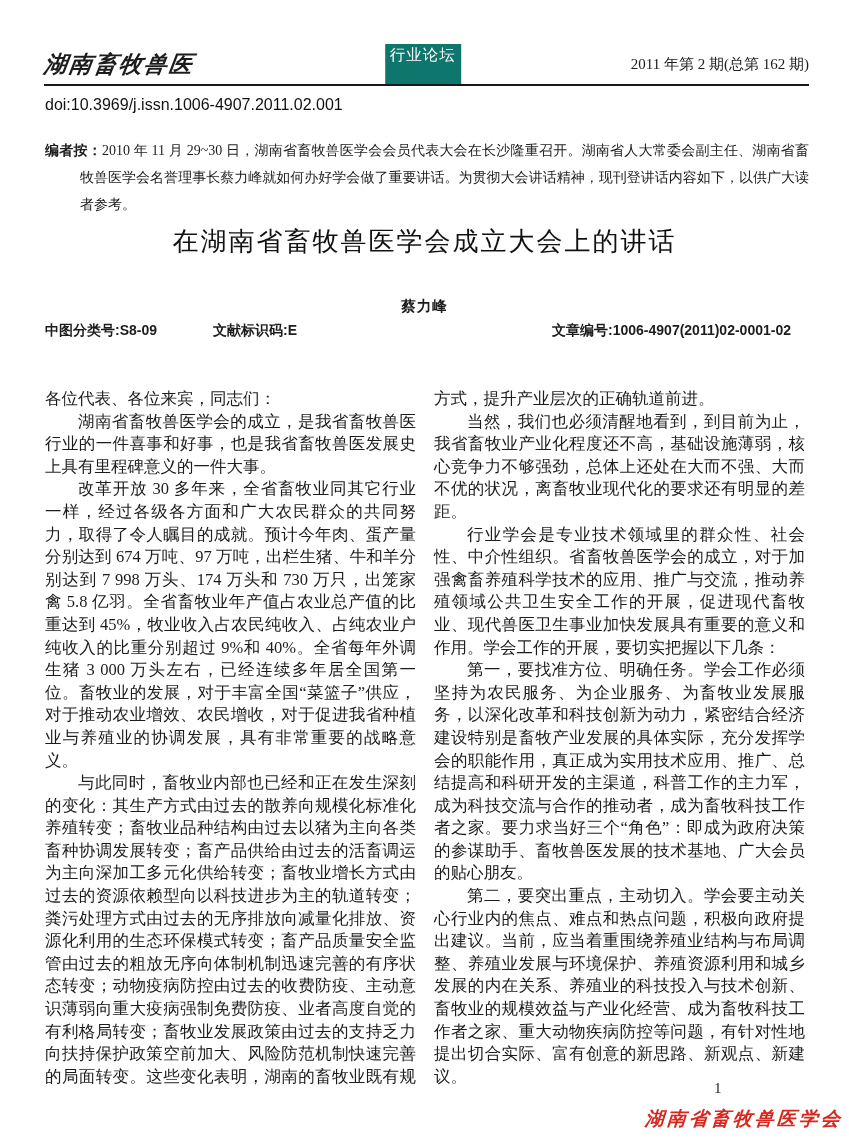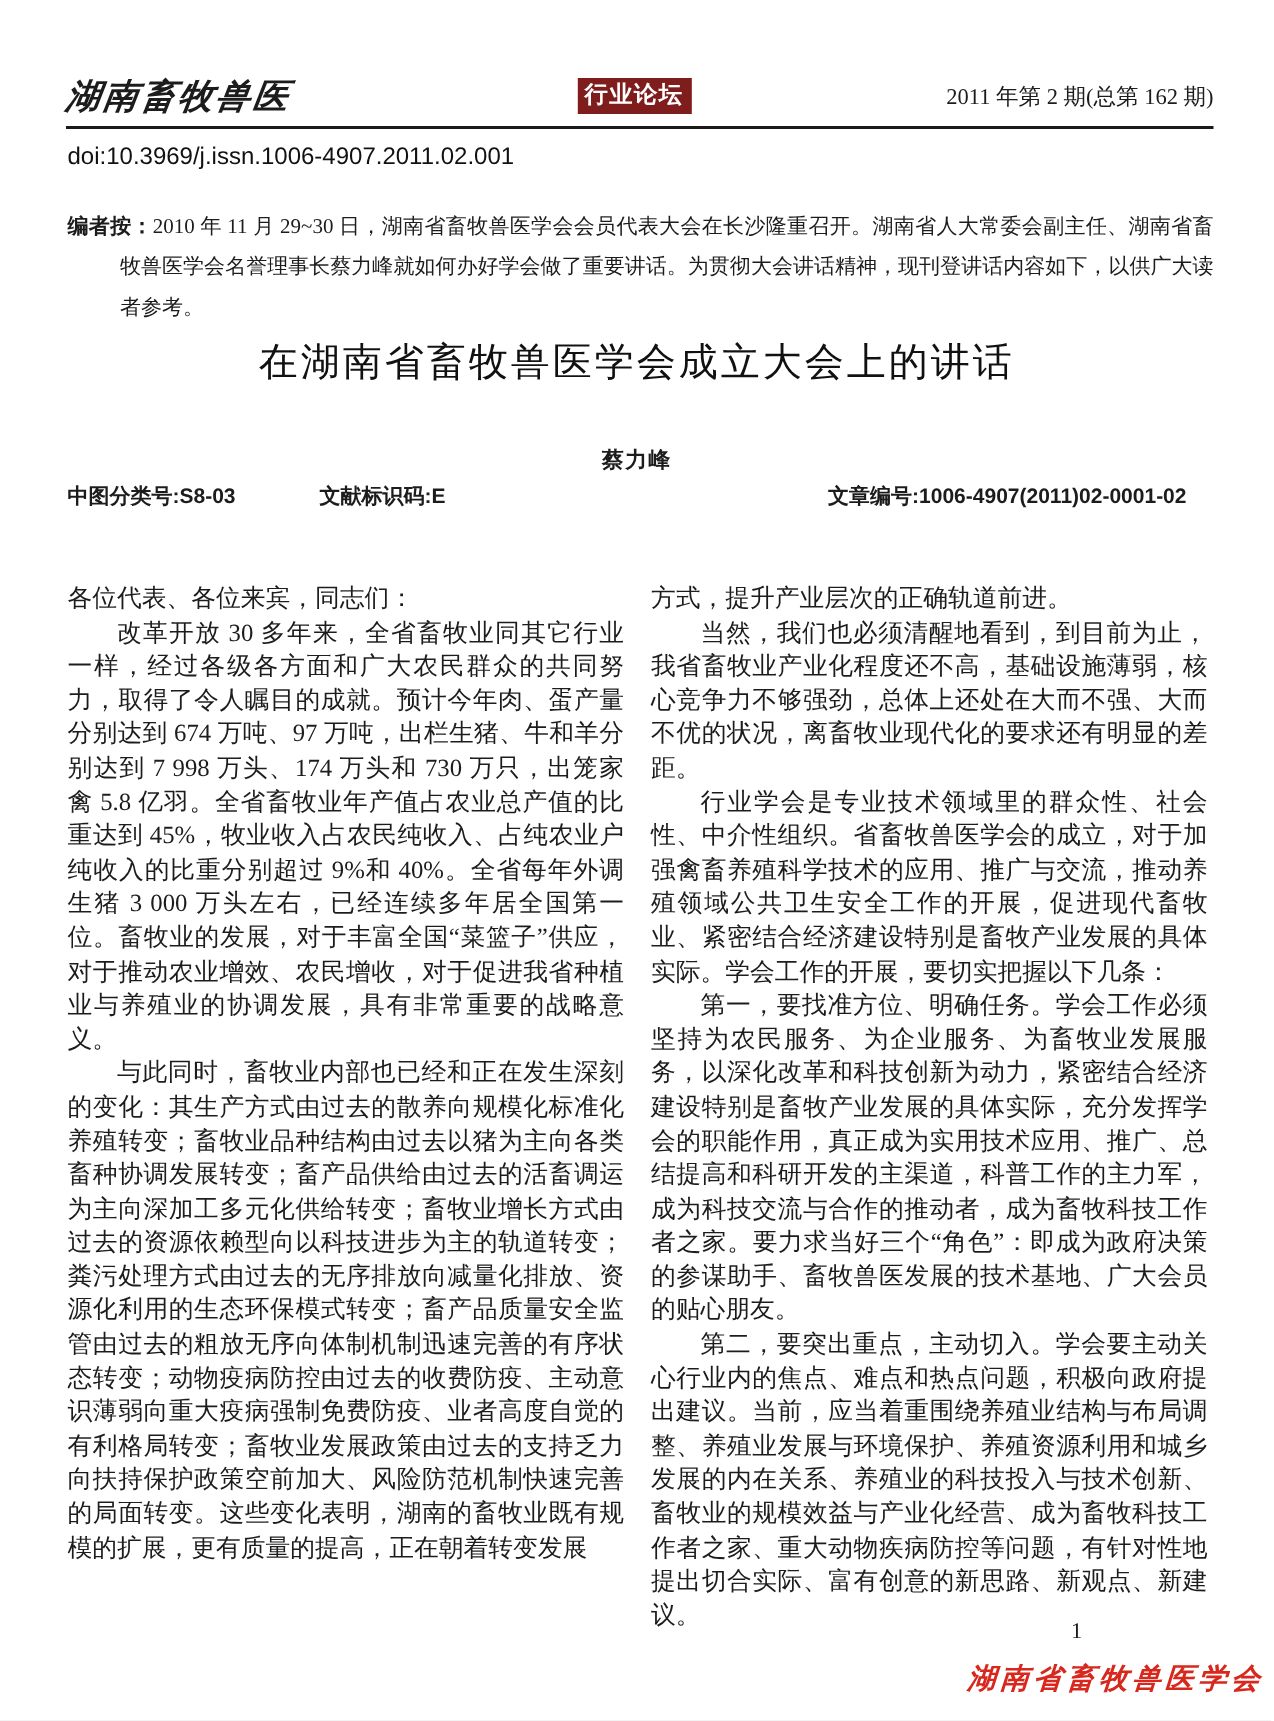--- a/index.html
+++ b/index.html
@@ -20,24 +20,24 @@
     display: flex; align-items: center;
   }
   .logo {
     font-family: "DejaVu Serif", serif;
     font-style: italic; font-weight: bold;
     font-size: 23px; letter-spacing: 2px;
     transform: skewX(-8deg);
   }
   .forum-box {
     position: absolute; left: 50%; transform: translateX(-55%);
-    background: #7f1d1d; color: #ffffff;
+    background: #0f766e; color: #ffffff;
     font-family: "Liberation Sans", sans-serif;
-    font-weight: bold; font-size: 15.5px;
-    padding: 1px 5px 2px; letter-spacing: 1px;
+    font-weight: normal; font-size: 15.5px;
+    padding: 1px 5px 18px; letter-spacing: 1px;
   }
   .issue { margin-left: auto; font-size: 15px; }
   
   .doi {
     position: absolute; left: 45px; top: 96px;
     font-family: "Liberation Sans", sans-serif; font-size: 16px; color: #111;
   }
   .note {
     position: absolute; left: 45px; right: 40px; top: 137px;
     font-size: 14px; line-height: 27px; text-align: justify;
@@ -107,35 +107,36 @@
 
   <div class="note">
     <span class="note-label">编者按：</span><span>2010 年 11 月 29~30 日，湖南省畜牧兽医学会会员代表大会在长沙隆重召开。湖南省人大常委会副主任、湖南省畜牧兽医学会名誉理事长蔡力峰就如何办好学会做了重要讲话。为贯彻大会讲话精神，现刊登讲话内容如下，以供广大读者参考。</span>
   </div>
 
   <h1 class="title">在湖南省畜牧兽医学会成立大会上的讲话</h1>
 
   <div class="author">蔡力峰</div>
 
   <div class="meta">
-    <span class="meta-clc">中图分类号:S8-03</span>
+    <span class="meta-clc">中图分类号:S8-09</span>
     <span class="meta-doc">文献标识码:E</span>
     <span class="meta-id">文章编号:1006-4907(2011)02-0001-02</span>
   </div>
 
   <div class="body">
     <div class="col">
       <p>各位代表、各位来宾，同志们：</p>
+      <p>湖南省畜牧兽医学会的成立，是我省畜牧兽医行业的一件喜事和好事，也是我省畜牧兽医发展史上具有里程碑意义的一件大事。</p>
       <p>改革开放 30 多年来，全省畜牧业同其它行业一样，经过各级各方面和广大农民群众的共同努力，取得了令人瞩目的成就。预计今年肉、蛋产量分别达到 674 万吨、97 万吨，出栏生猪、牛和羊分别达到 7 998 万头、174 万头和 730 万只，出笼家禽 5.8 亿羽。全省畜牧业年产值占农业总产值的比重达到 45%，牧业收入占农民纯收入、占纯农业户纯收入的比重分别超过 9%和 40%。全省每年外调生猪 3 000 万头左右，已经连续多年居全国第一位。畜牧业的发展，对于丰富全国“菜篮子”供应，对于推动农业增效、农民增收，对于促进我省种植业与养殖业的协调发展，具有非常重要的战略意义。</p>
       <p>与此同时，畜牧业内部也已经和正在发生深刻的变化：其生产方式由过去的散养向规模化标准化养殖转变；畜牧业品种结构由过去以猪为主向各类畜种协调发展转变；畜产品供给由过去的活畜调运为主向深加工多元化供给转变；畜牧业增长方式由过去的资源依赖型向以科技进步为主的轨道转变；粪污处理方式由过去的无序排放向减量化排放、资源化利用的生态环保模式转变；畜产品质量安全监管由过去的粗放无序向体制机制迅速完善的有序状态转变；动物疫病防控由过去的收费防疫、主动意识薄弱向重大疫病强制免费防疫、业者高度自觉的有利格局转变；畜牧业发展政策由过去的支持乏力向扶持保护政策空前加大、风险防范机制快速完善的局面转变。这些变化表明，湖南的畜牧业既有规模的扩展，更有质量的提高，正在朝着转变发展</p>
     </div>
     <div class="col">
       <p>方式，提升产业层次的正确轨道前进。</p>
       <p>当然，我们也必须清醒地看到，到目前为止，我省畜牧业产业化程度还不高，基础设施薄弱，核心竞争力不够强劲，总体上还处在大而不强、大而不优的状况，离畜牧业现代化的要求还有明显的差距。</p>
-      <p>行业学会是专业技术领域里的群众性、社会性、中介性组织。省畜牧兽医学会的成立，对于加强禽畜养殖科学技术的应用、推广与交流，推动养殖领域公共卫生安全工作的开展，促进现代畜牧业、紧密结合经济建设特别是畜牧产业发展的具体实际。学会工作的开展，要切实把握以下几条：</p>
+      <p>行业学会是专业技术领域里的群众性、社会性、中介性组织。省畜牧兽医学会的成立，对于加强禽畜养殖科学技术的应用、推广与交流，推动养殖领域公共卫生安全工作的开展，促进现代畜牧业、现代兽医卫生事业加快发展具有重要的意义和作用。学会工作的开展，要切实把握以下几条：</p>
       <p>第一，要找准方位、明确任务。学会工作必须坚持为农民服务、为企业服务、为畜牧业发展服务，以深化改革和科技创新为动力，紧密结合经济建设特别是畜牧产业发展的具体实际，充分发挥学会的职能作用，真正成为实用技术应用、推广、总结提高和科研开发的主渠道，科普工作的主力军，成为科技交流与合作的推动者，成为畜牧科技工作者之家。要力求当好三个“角色”：即成为政府决策的参谋助手、畜牧兽医发展的技术基地、广大会员的贴心朋友。</p>
       <p>第二，要突出重点，主动切入。学会要主动关心行业内的焦点、难点和热点问题，积极向政府提出建议。当前，应当着重围绕养殖业结构与布局调整、养殖业发展与环境保护、养殖资源利用和城乡发展的内在关系、养殖业的科技投入与技术创新、畜牧业的规模效益与产业化经营、成为畜牧科技工作者之家、重大动物疾病防控等问题，有针对性地提出切合实际、富有创意的新思路、新观点、新建议。</p>
 
     </div>
   </div>
 
   <div class="pageno">1</div>
 
   <div class="stamp">湖南省畜牧兽医学会</div>
 

